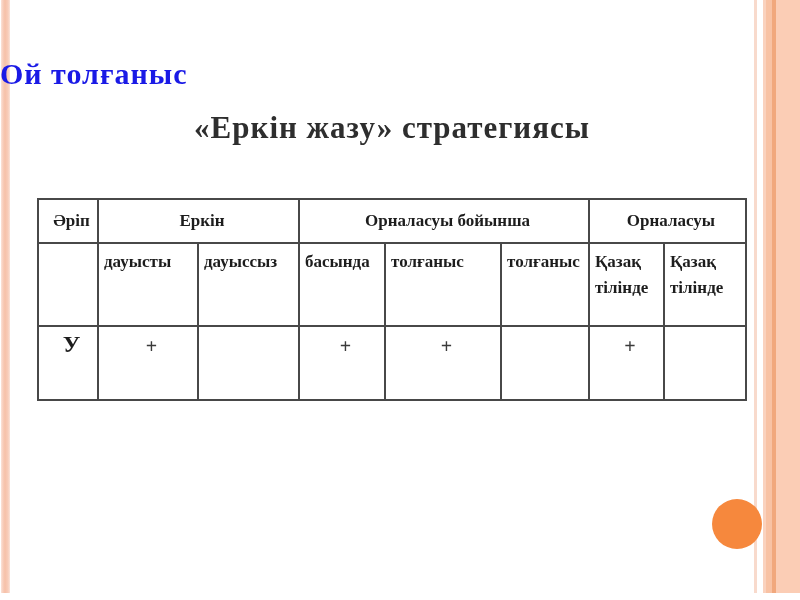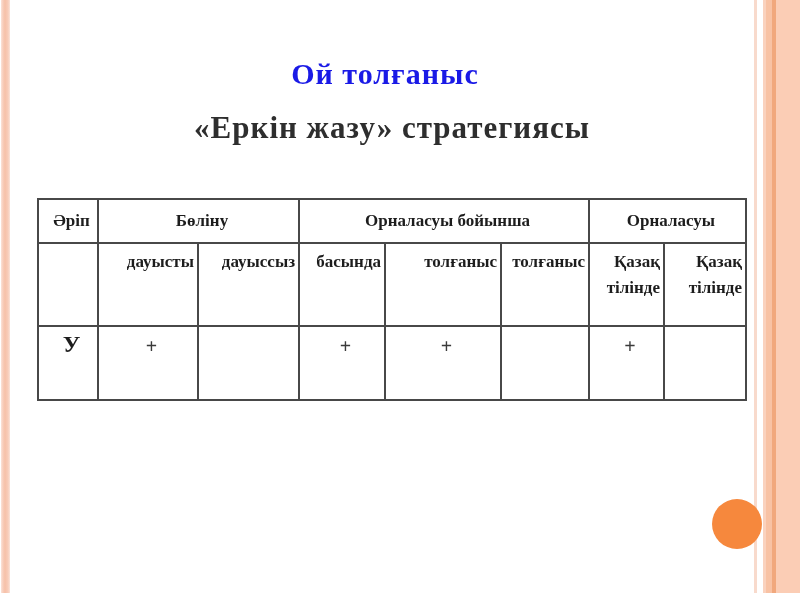--- a/index.html
+++ b/index.html
@@ -26,21 +26,20 @@
       #f1a87d 22px, #f1a87d 26px,
       #fbcdb5 26px, #fbcdb5 50px);
   }
   .accent-circle {
     position: absolute; left: 712px; top: 499px;
     width: 50px; height: 50px; border-radius: 50%;
     background: #f6883d;
   }
   .slide-title {
     position: absolute; top: 57px; left: 0; width: 770px;
-    text-align: center;
     font-size: 30px; font-weight: bold;
     color: #1a1ae6;
     letter-spacing: 1px;
   }
   .slide-subtitle {
     position: absolute; top: 110px; left: 0; width: 750px;
     text-align: center;
     font-size: 31px; font-weight: bold;
     color: #2e2e2e;
     letter-spacing: 1px;
@@ -60,21 +59,21 @@
   }
   .row-group td {
     height: 40px;
     font-size: 17px;
     text-align: center;
     vertical-align: middle;
   }
   .row-sub td {
     height: 76px;
     font-size: 17px;
-    text-align: right;
+    text-align: left;
     vertical-align: top;
     padding: 5px 3px 0 5px;
     line-height: 26px;
   }
   .row-data td {
     height: 63px;
     text-align: center;
     vertical-align: top;
   }
   .row-data td.letter-cell {
@@ -104,21 +103,21 @@
     <col style="width:101px">
     <col style="width:86px">
     <col style="width:116px">
     <col style="width:88px">
     <col style="width:75px">
     <col style="width:82px">
   </colgroup>
   <tbody>
       <tr class="row-group">
     <td>Әріп</td>
-    <td colspan="2">Бөліну</td>
+    <td colspan="2">Еркін</td>
     <td colspan="3">Орналасуы бойынша</td>
     <td colspan="2">Орналасуы</td>
   </tr>
   <tr class="row-sub">
     <td></td>
     <td>дауысты</td>
     <td>дауыссыз</td>
     <td>басында</td>
     <td>толғаныс</td>
     <td>толғаныс</td>

